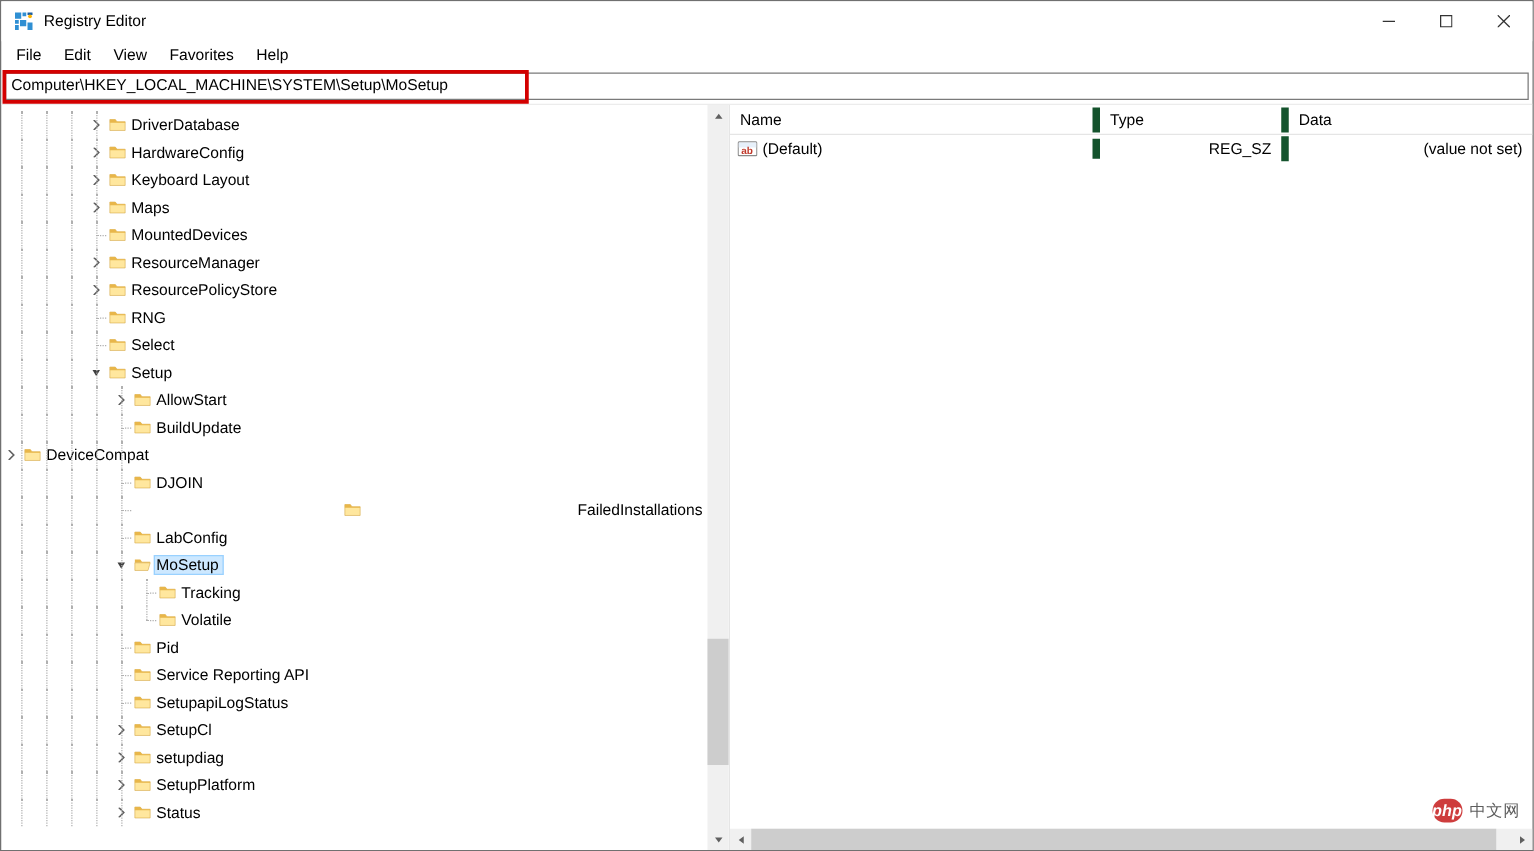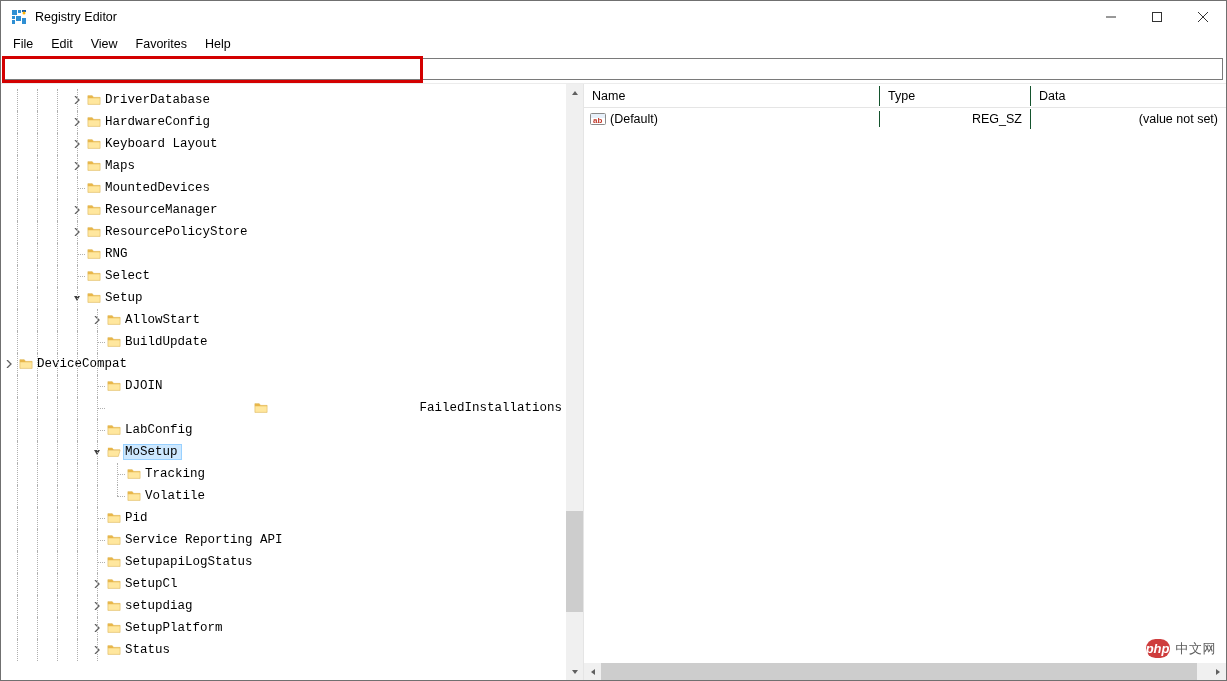--- a/index.html
+++ b/index.html
@@ -124,21 +124,21 @@
   .tree-row .tog {
     width: 16px; height: 16px;
     display: flex; align-items: center; justify-content: center;
     color: #404040;
     font-size: 10px;
   }
   .tree-row .fold {
     width: 18px; height: 16px;
     display: flex; align-items: center; justify-content: center;
   }
-  .tree-row .lbl { padding: 1px 4px 1px 2px; font-family: Liberation Mono, monospace; }
+  .tree-row .lbl { padding: 1px 4px 1px 2px; }
   .tree-row.selected .lbl { background: #cde8ff; border: 1px solid #99d1ff; padding: 0 3px 0 1px; }
   .tree-row .treelines {
     position: absolute; top:0; bottom:0; left:0;
     pointer-events: none;
   }
   .treelines .vline {
     position: absolute; top: 0; bottom: 0;
     border-left: 1px dotted #b0b0b0;
   }
   .treelines .hline {
@@ -150,21 +150,21 @@
   .values-header {
     display: flex;
     background: #fff;
     border-bottom: 1px solid #e5e5e5;
     height: 24px;
     align-items: center;
     font-weight: 400;
   }
   .col {
     padding: 3px 8px;
-    border-right: 1px solid #14532d;
+    border-right: 6px solid #14532d;
     overflow: hidden; text-overflow: ellipsis; white-space: nowrap;
   }
   .col-name { width: 296px; }
   .col-type { width: 151px; }
   .col-data { flex: 1; border-right: none; }
 
   .values-body { flex: 1; position: relative; }
   .value-row {
     display: flex; height: 22px; align-items: center; text-align: right;
   }
@@ -241,20 +241,21 @@
 <div class="menu-bar">
   <span class="menu-item">File</span>
   <span class="menu-item">Edit</span>
   <span class="menu-item">View</span>
   <span class="menu-item">Favorites</span>
   <span class="menu-item">Help</span>
 </div>
 
 <div class="address-bar-wrap">
   <div class="address-bar">
+    <span>Computer\HKEY_LOCAL_MACHINE\SYSTEM\Setup\MoSetup</span>
     <div class="address-highlight" style="width:421px"></div>
   </div>
 </div>
 
 <div class="panes">
 
   <div class="tree-pane">
     <div class="tree-content" id="tree-content">
         <div class="tree-row" style="padding-left: 68px;">
           <div class="treelines">

